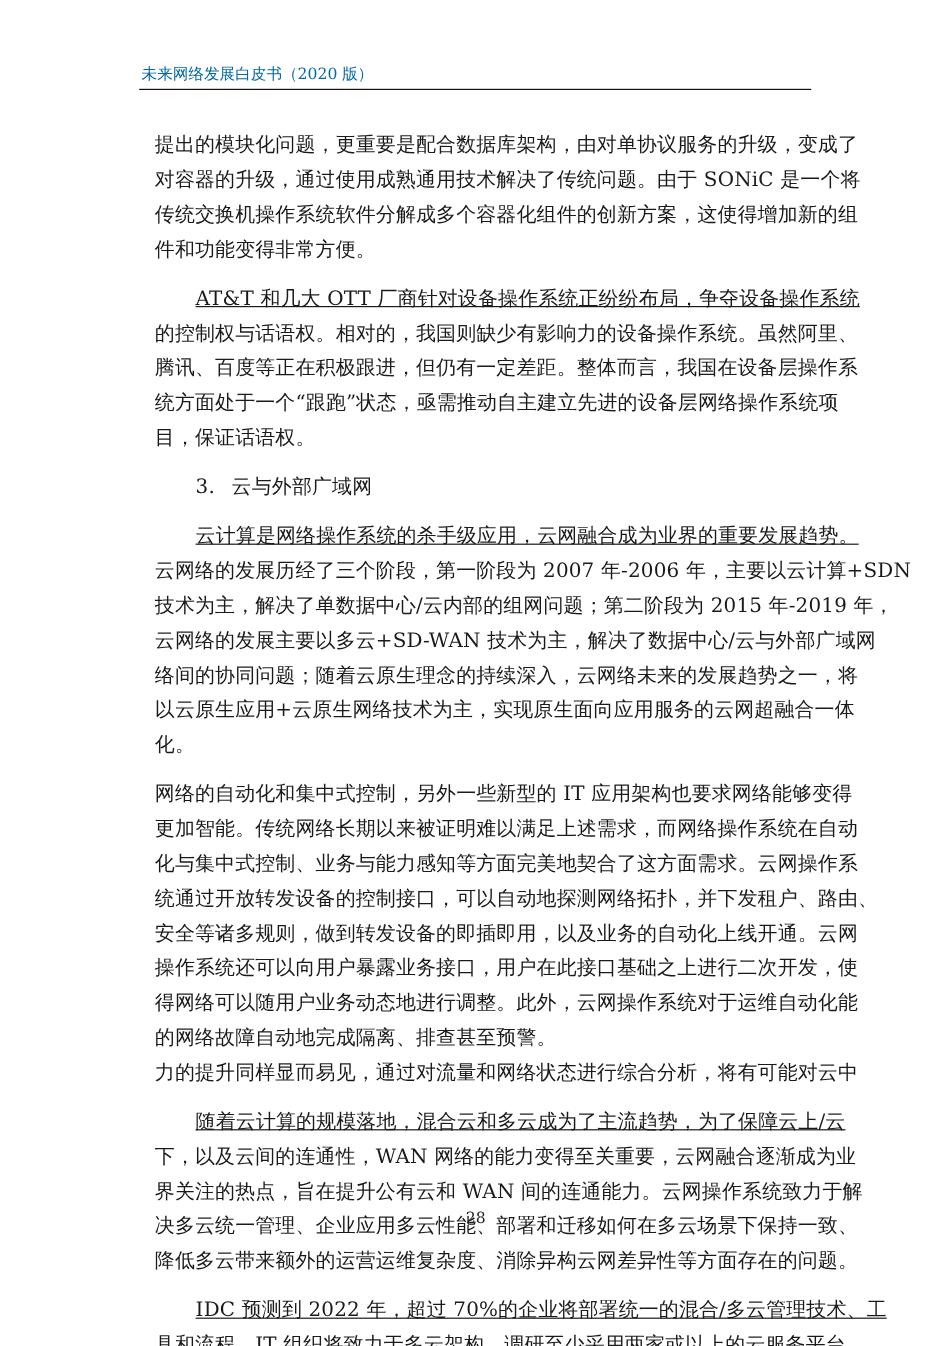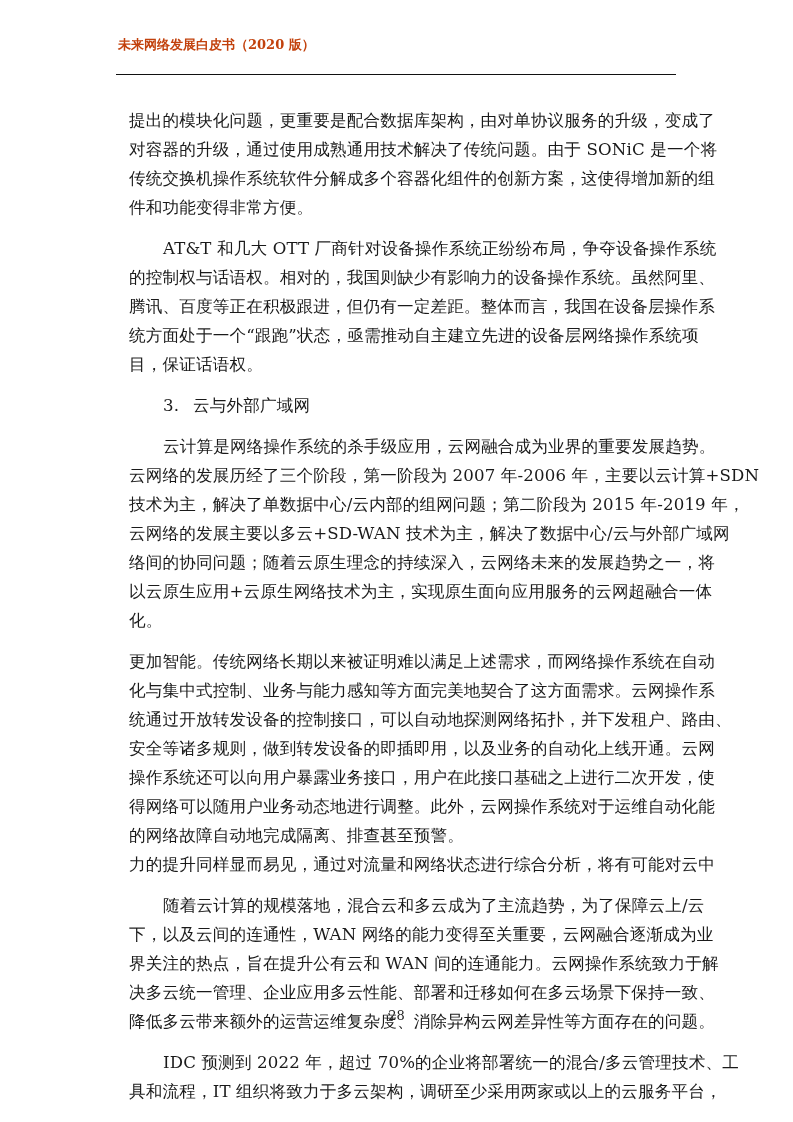--- a/index.html
+++ b/index.html
@@ -19,27 +19,26 @@
       position: absolute;
       left: 116px;
       top: 52px;
       width: 560px;
       height: 22px;
       border-bottom: 1.5px solid #111111;
     }
     .page-header .title {
       position: absolute;
       left: 2px;
-      bottom: 21px;
+      bottom: 3px;
       font-size: 13px;
       line-height: 16px;
-      color: #c2410c;
+      color: #0369a1;
       letter-spacing: 0px;
       white-space: nowrap;
-      font-weight: bold;
     }
     .content {
       position: absolute;
       left: 117px;
       top: 94px;
       width: 561px;
     }
     .para {
       margin: 12px;
       font-size: 16.6px;
@@ -55,20 +54,21 @@
       text-align: justify;
       text-align-last: justify;
       height: 29px;
       overflow: visible;
     }
     .line.last {
       text-align-last: left;
     }
     .line.first-indent {
       padding-left: 34px;
+      text-decoration: underline;
     }
     .heading-line {
       display: block;
       height: 29px;
       padding-left: 34px;
       white-space: nowrap;
       text-align: left;
       text-align-last: left;
     }
     .heading-line .num {
@@ -120,20 +120,21 @@
     <span class="line first-indent">云计算是网络操作系统的杀手级应用，云网融合成为业界的重要发展趋势。</span>
     <span class="line">云网络的发展历经了三个阶段，第一阶段为 2007 年-2006 年，主要以云计算+SDN</span>
     <span class="line">技术为主，解决了单数据中心/云内部的组网问题；第二阶段为 2015 年-2019 年，</span>
     <span class="line">云网络的发展主要以多云+SD-WAN 技术为主，解决了数据中心/云与外部广域网</span>
     <span class="line">络间的协同问题；随着云原生理念的持续深入，云网络未来的发展趋势之一，将</span>
     <span class="line">以云原生应用+云原生网络技术为主，实现原生面向应用服务的云网超融合一体</span>
     <span class="line last">化。</span>
   </p>
 
   <p class="para">
+    <span class="line">网络的自动化和集中式控制，另外一些新型的 IT 应用架构也要求网络能够变得</span>
     <span class="line">更加智能。传统网络长期以来被证明难以满足上述需求，而网络操作系统在自动</span>
     <span class="line">化与集中式控制、业务与能力感知等方面完美地契合了这方面需求。云网操作系</span>
     <span class="line">统通过开放转发设备的控制接口，可以自动地探测网络拓扑，并下发租户、路由、</span>
     <span class="line">安全等诸多规则，做到转发设备的即插即用，以及业务的自动化上线开通。云网</span>
     <span class="line">操作系统还可以向用户暴露业务接口，用户在此接口基础之上进行二次开发，使</span>
     <span class="line">得网络可以随用户业务动态地进行调整。此外，云网操作系统对于运维自动化能</span>
     <span class="line last">的网络故障自动地完成隔离、排查甚至预警。</span>
     <span class="line">力的提升同样显而易见，通过对流量和网络状态进行综合分析，将有可能对云中</span>
   </p>
 

